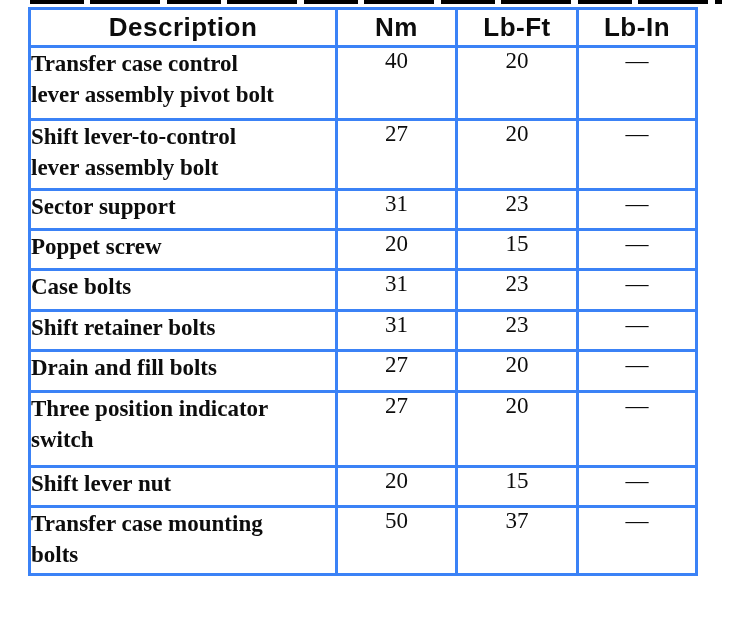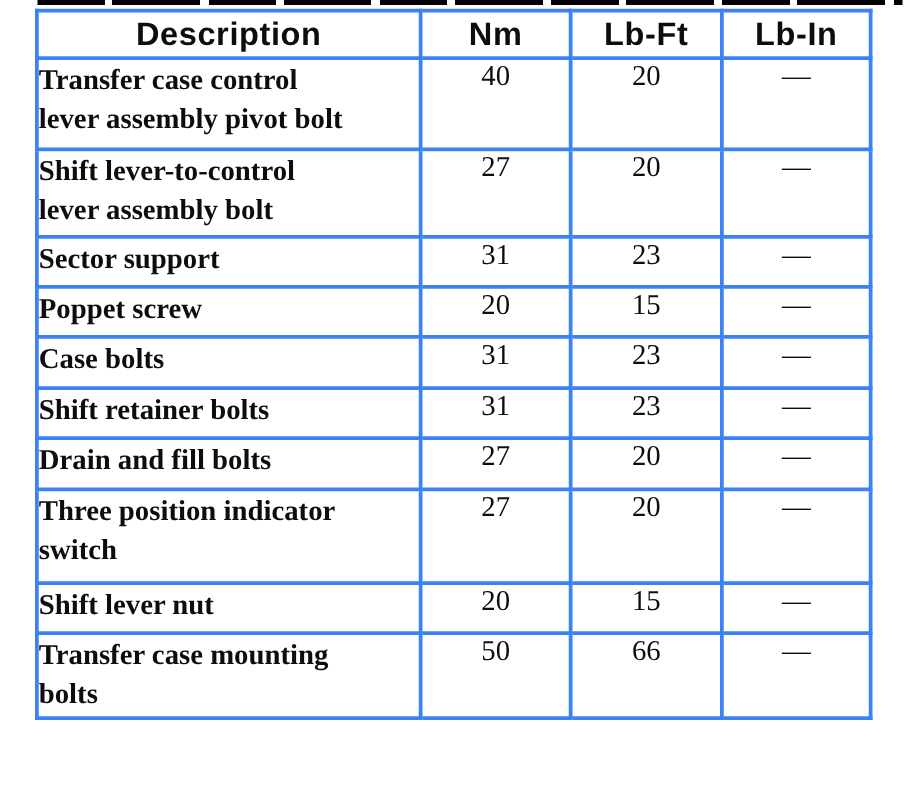--- a/index.html
+++ b/index.html
@@ -159,18 +159,18 @@
           </td>
       <td class="num">20</td>
       <td class="num">15</td>
       <td class="num">—</td>
     </tr>
     <tr style="height:68px">
       <td class="desc">
             <div class="desc-inner">Transfer case mounting bolts</div>
           </td>
       <td class="num">50</td>
-      <td class="num">66</td>
+      <td class="num">37</td>
       <td class="num">—</td>
     </tr>
   </tbody>
     </table>
 </div>
 
 </body></html>

